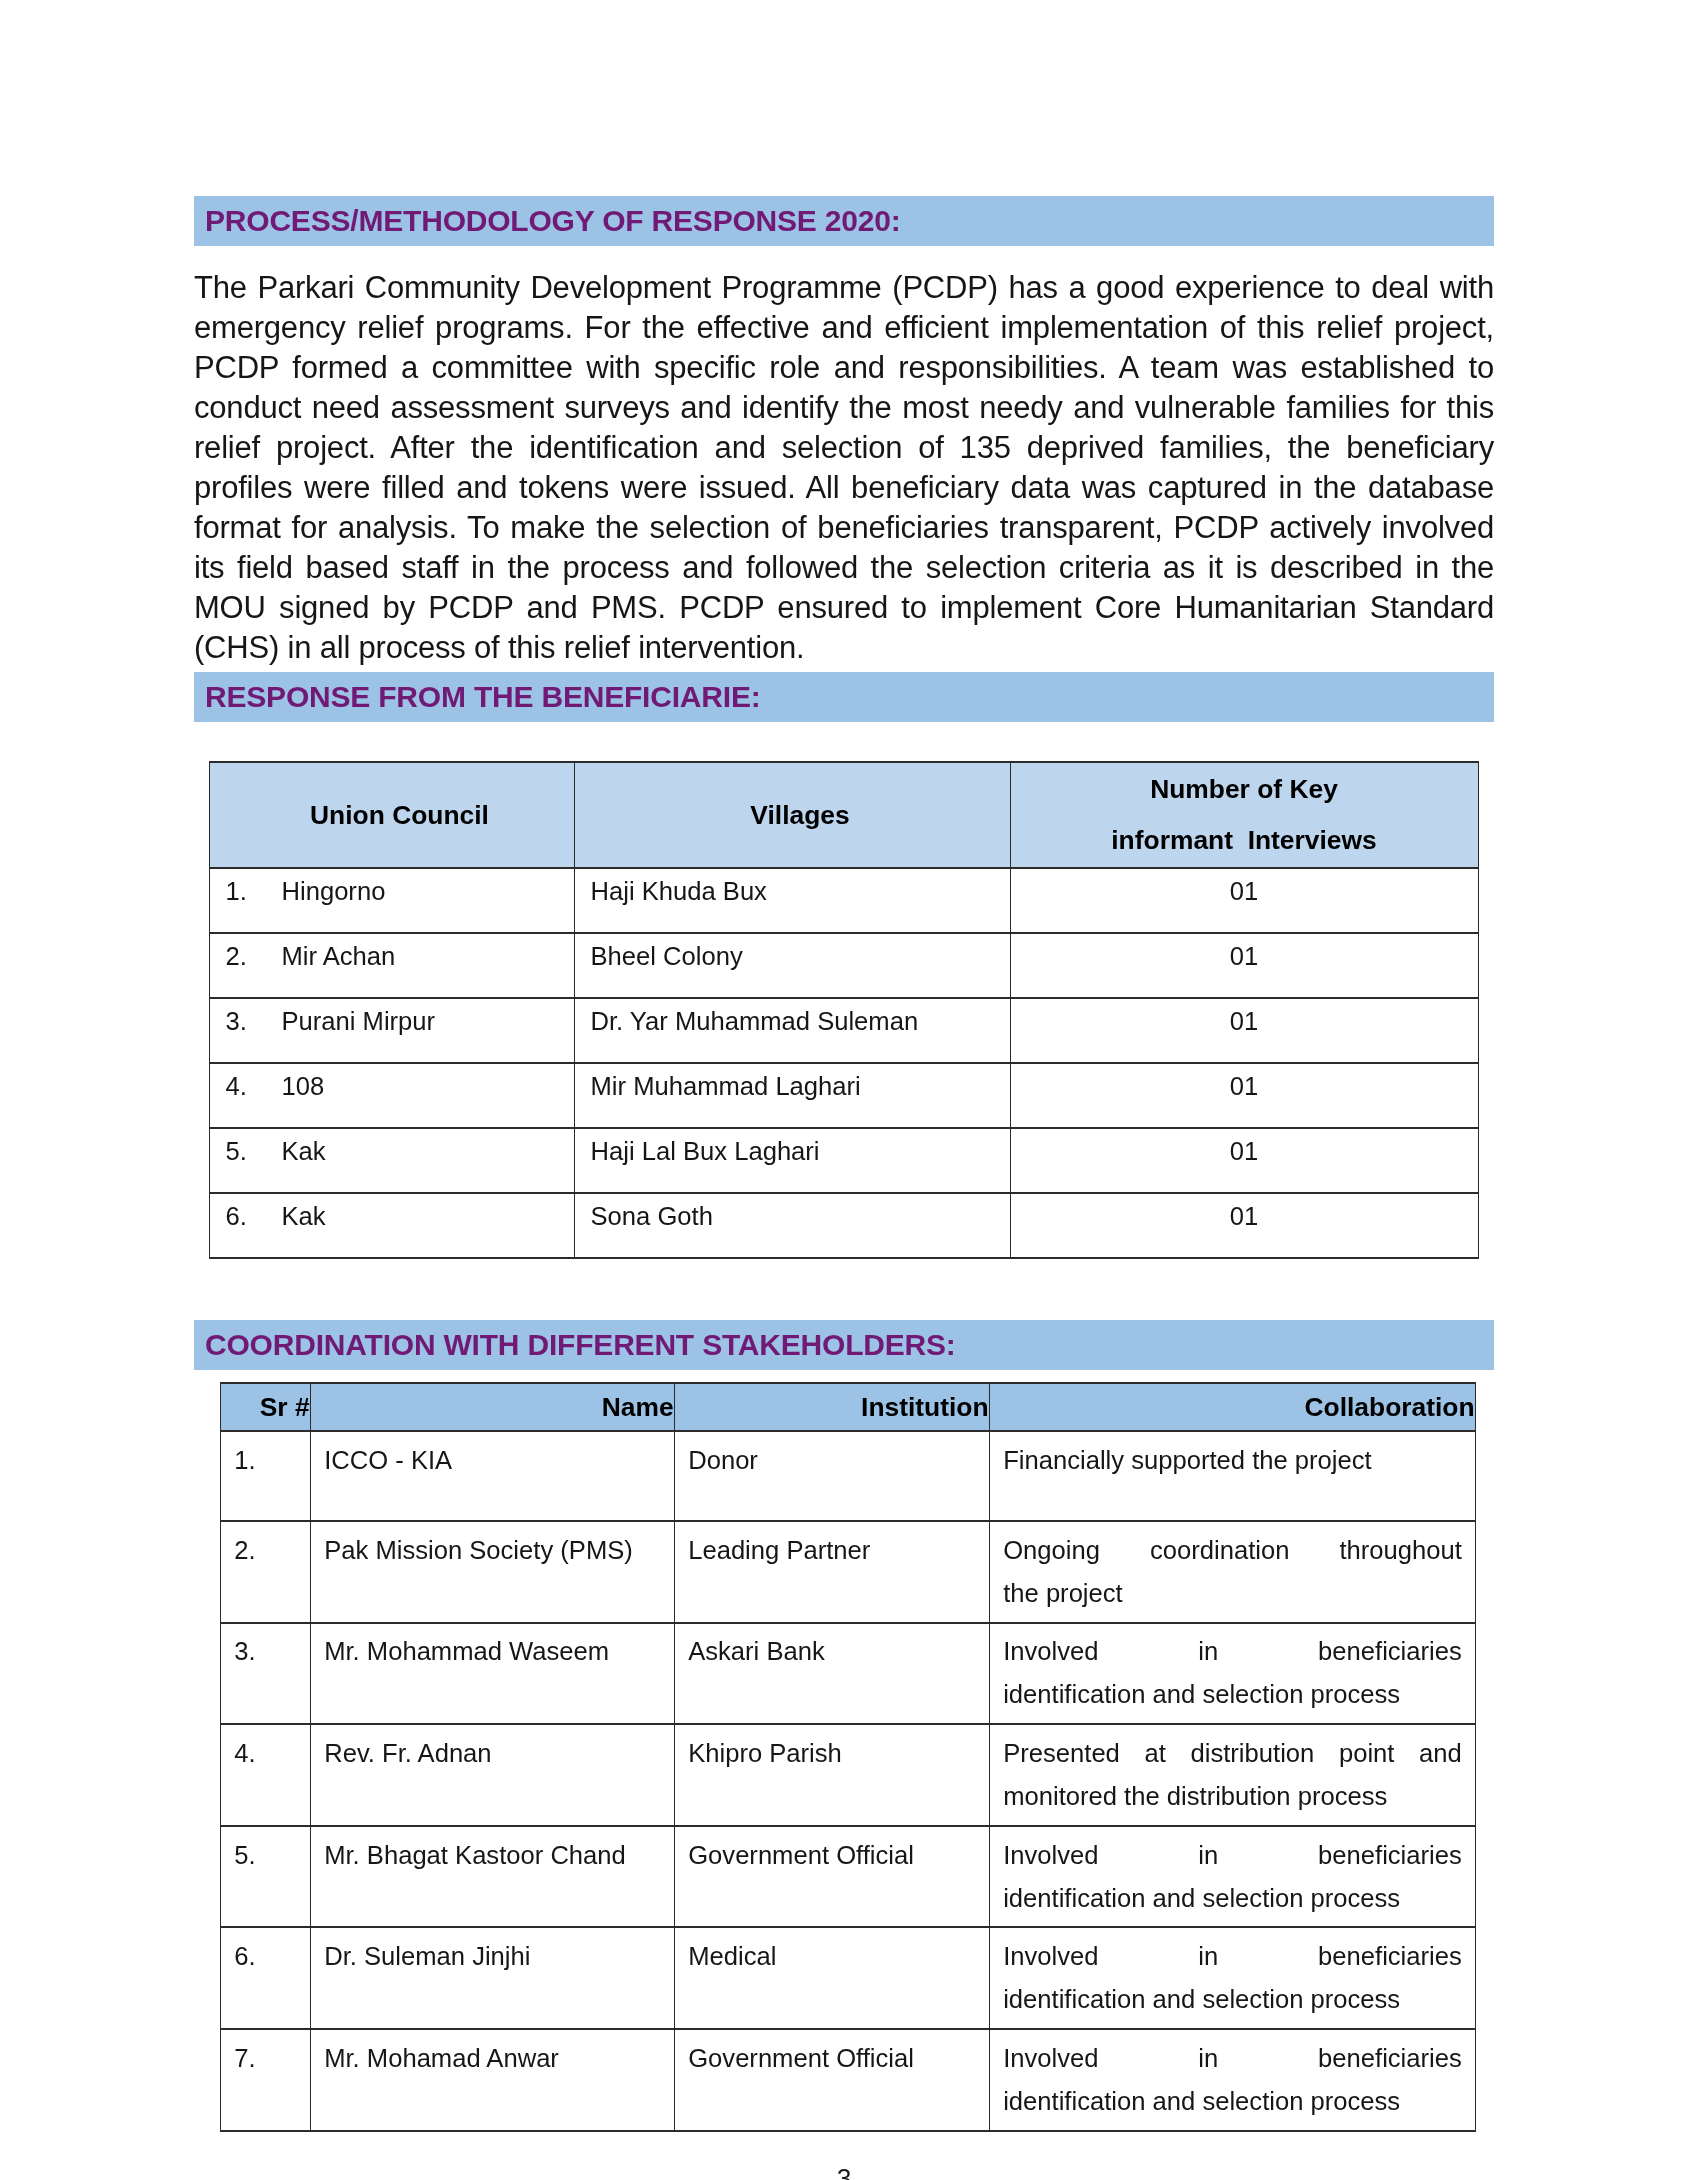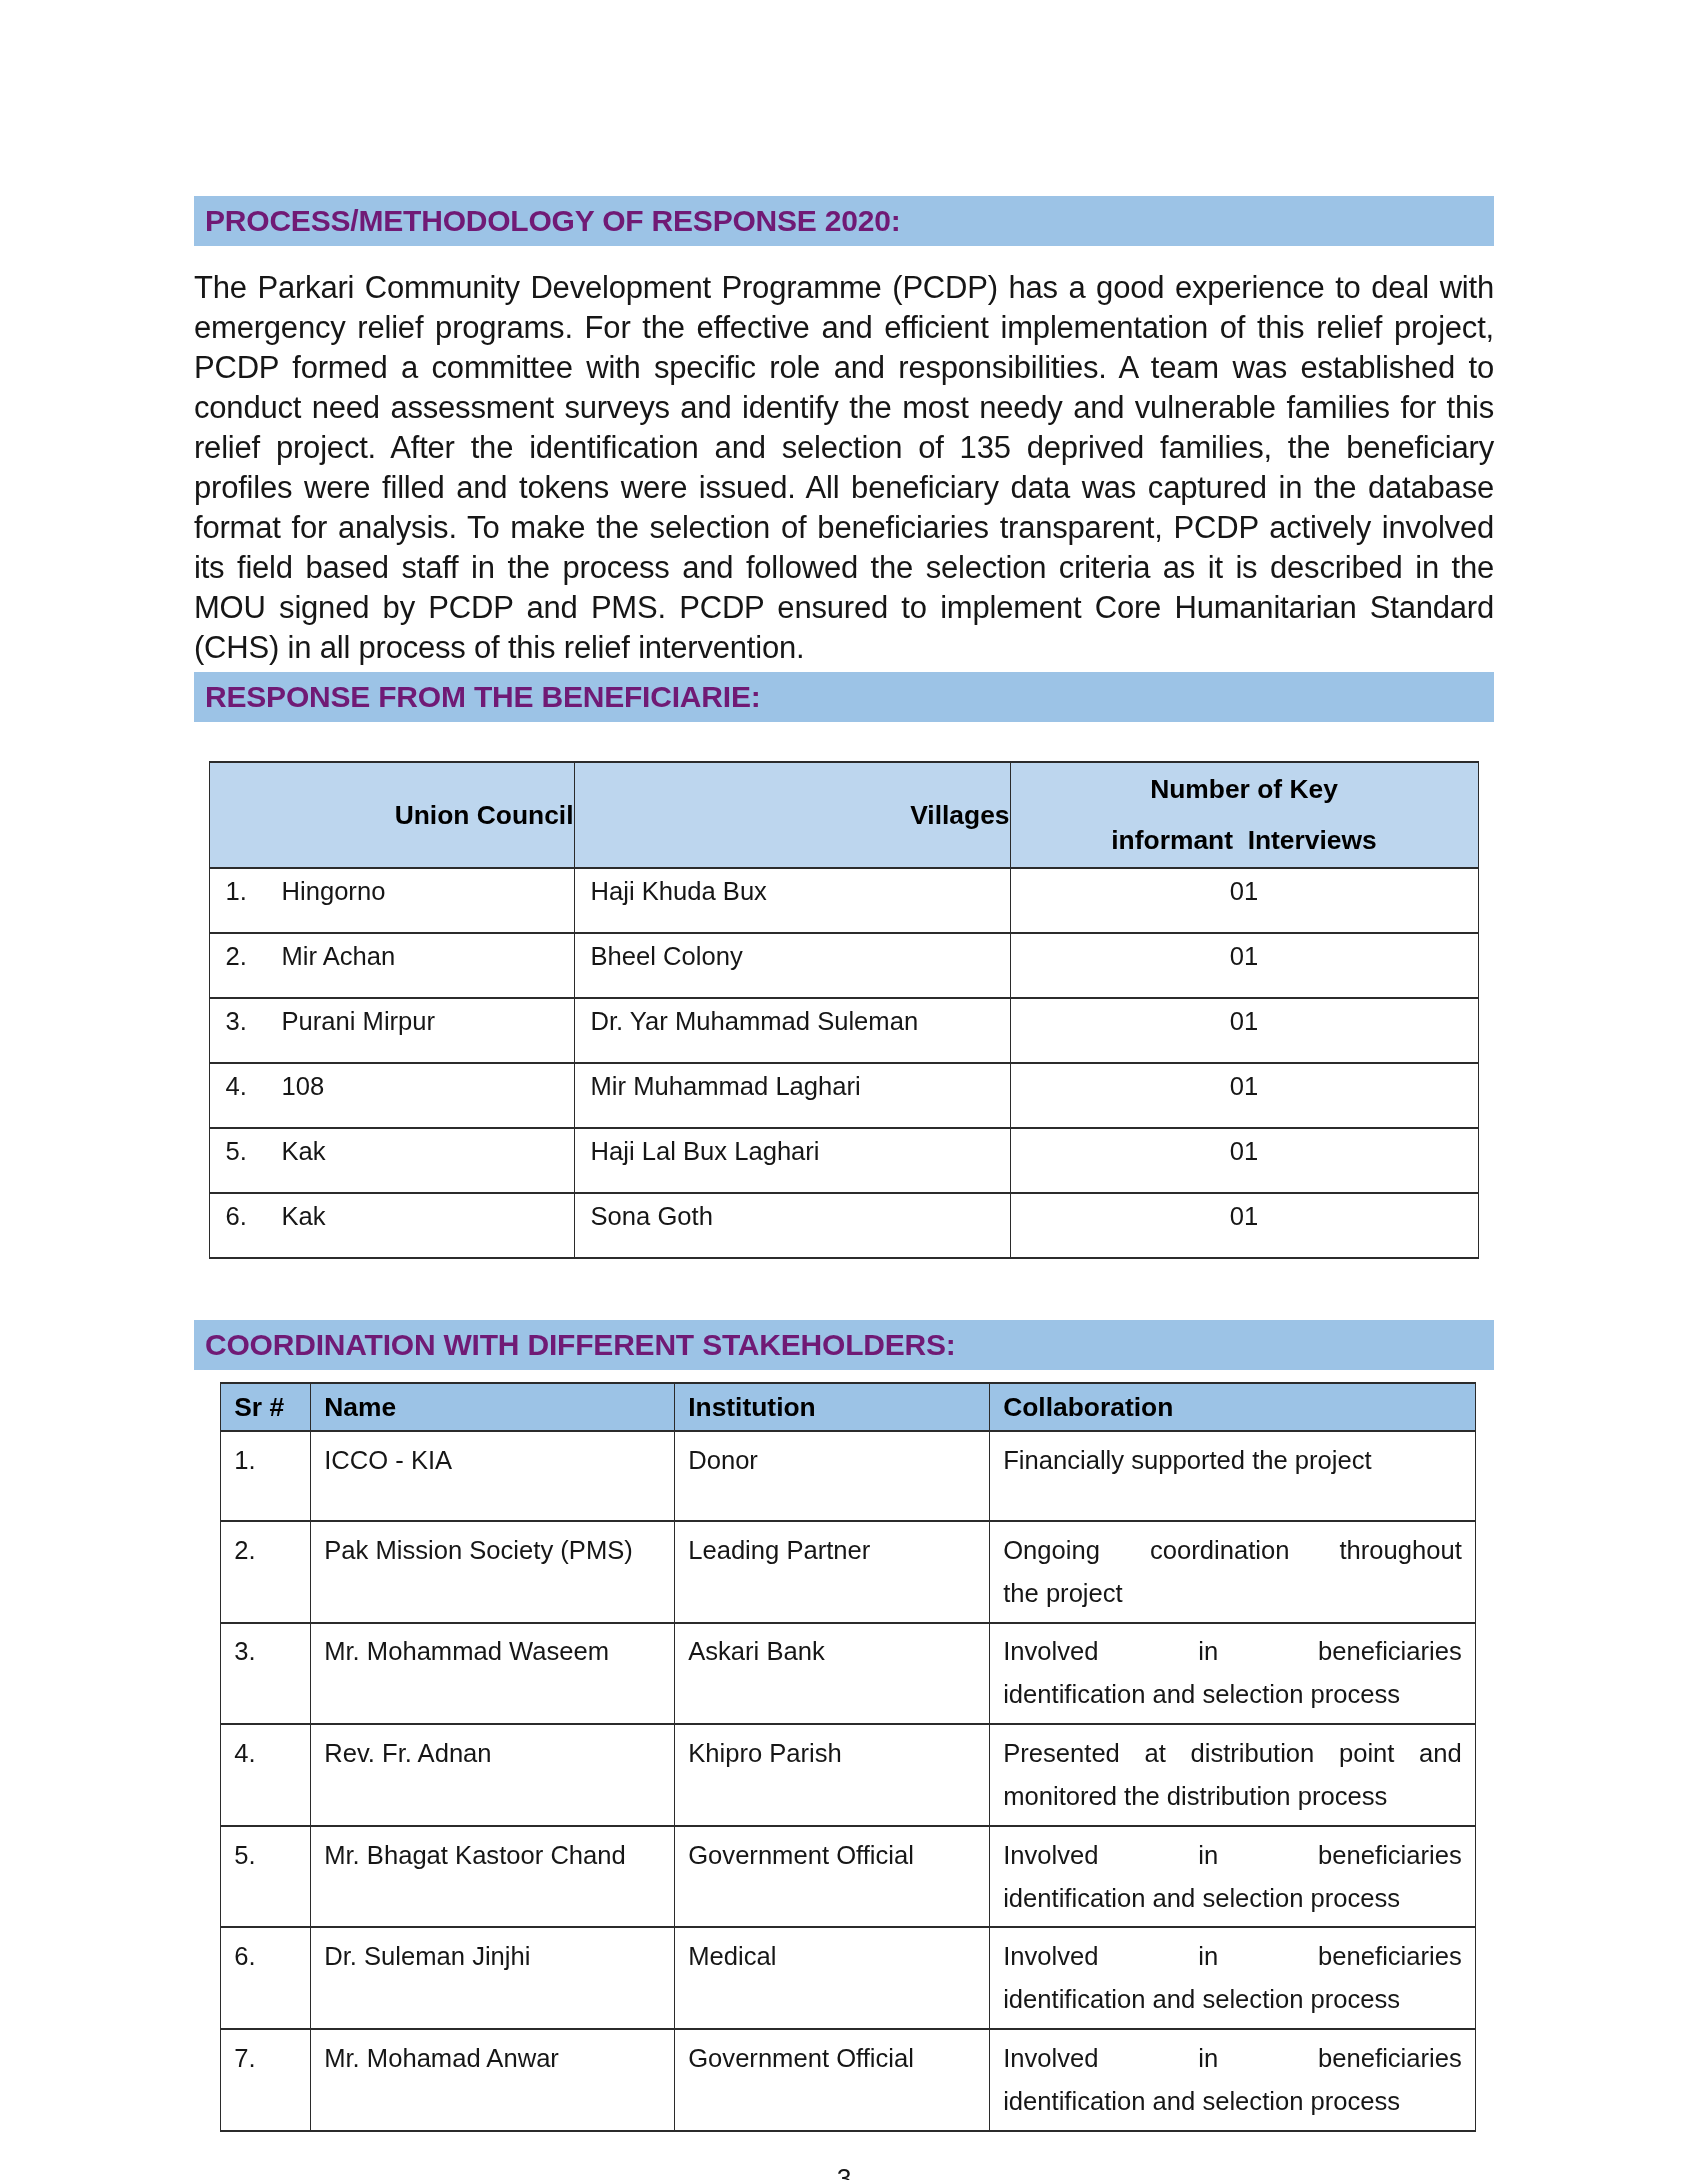--- a/index.html
+++ b/index.html
@@ -61,21 +61,21 @@
     overflow: hidden;
   }
   .t1 {
     margin: 39px 0 0 14.5px;
     width: 1269px;
   }
   .t1 thead th {
     background: var(--t1-header-bg, #BDD6EE);
     height: 106px;
     vertical-align: middle;
-    text-align: right;
+    text-align: center;
     font-size: 26.4px;
     font-weight: 700;
     padding: 0 0 0 16px;
     color: #000000;
   }
   .t1 thead th.c3 { text-align: center; padding: 0; }
   .hline { line-height: 51px; white-space: pre-wrap; }
   .t1 td {
     height: 65px;
     vertical-align: top;
@@ -85,21 +85,21 @@
   .t1 td.center { text-align: center; padding-left: 0; padding-right: 0; }
   .num { display: inline-block; width: 56px; }
   .t2 {
     margin: 12px 0 0 25.6px;
     width: 1255px;
   }
   .t2 thead th {
     background: var(--t2-header-bg, #9CC3E6);
     height: 48px;
     vertical-align: middle;
-    text-align: left;
+    text-align: right;
     font-size: 26.4px;
     font-weight: 700;
     padding: 0 0 0 13.6px;
     color: #000000;
   }
   .t2 td {
     height: 90px;
     vertical-align: top;
     padding: 6.8px 12.8px 6.8px 13.6px;
     font-size: 25.6px;

